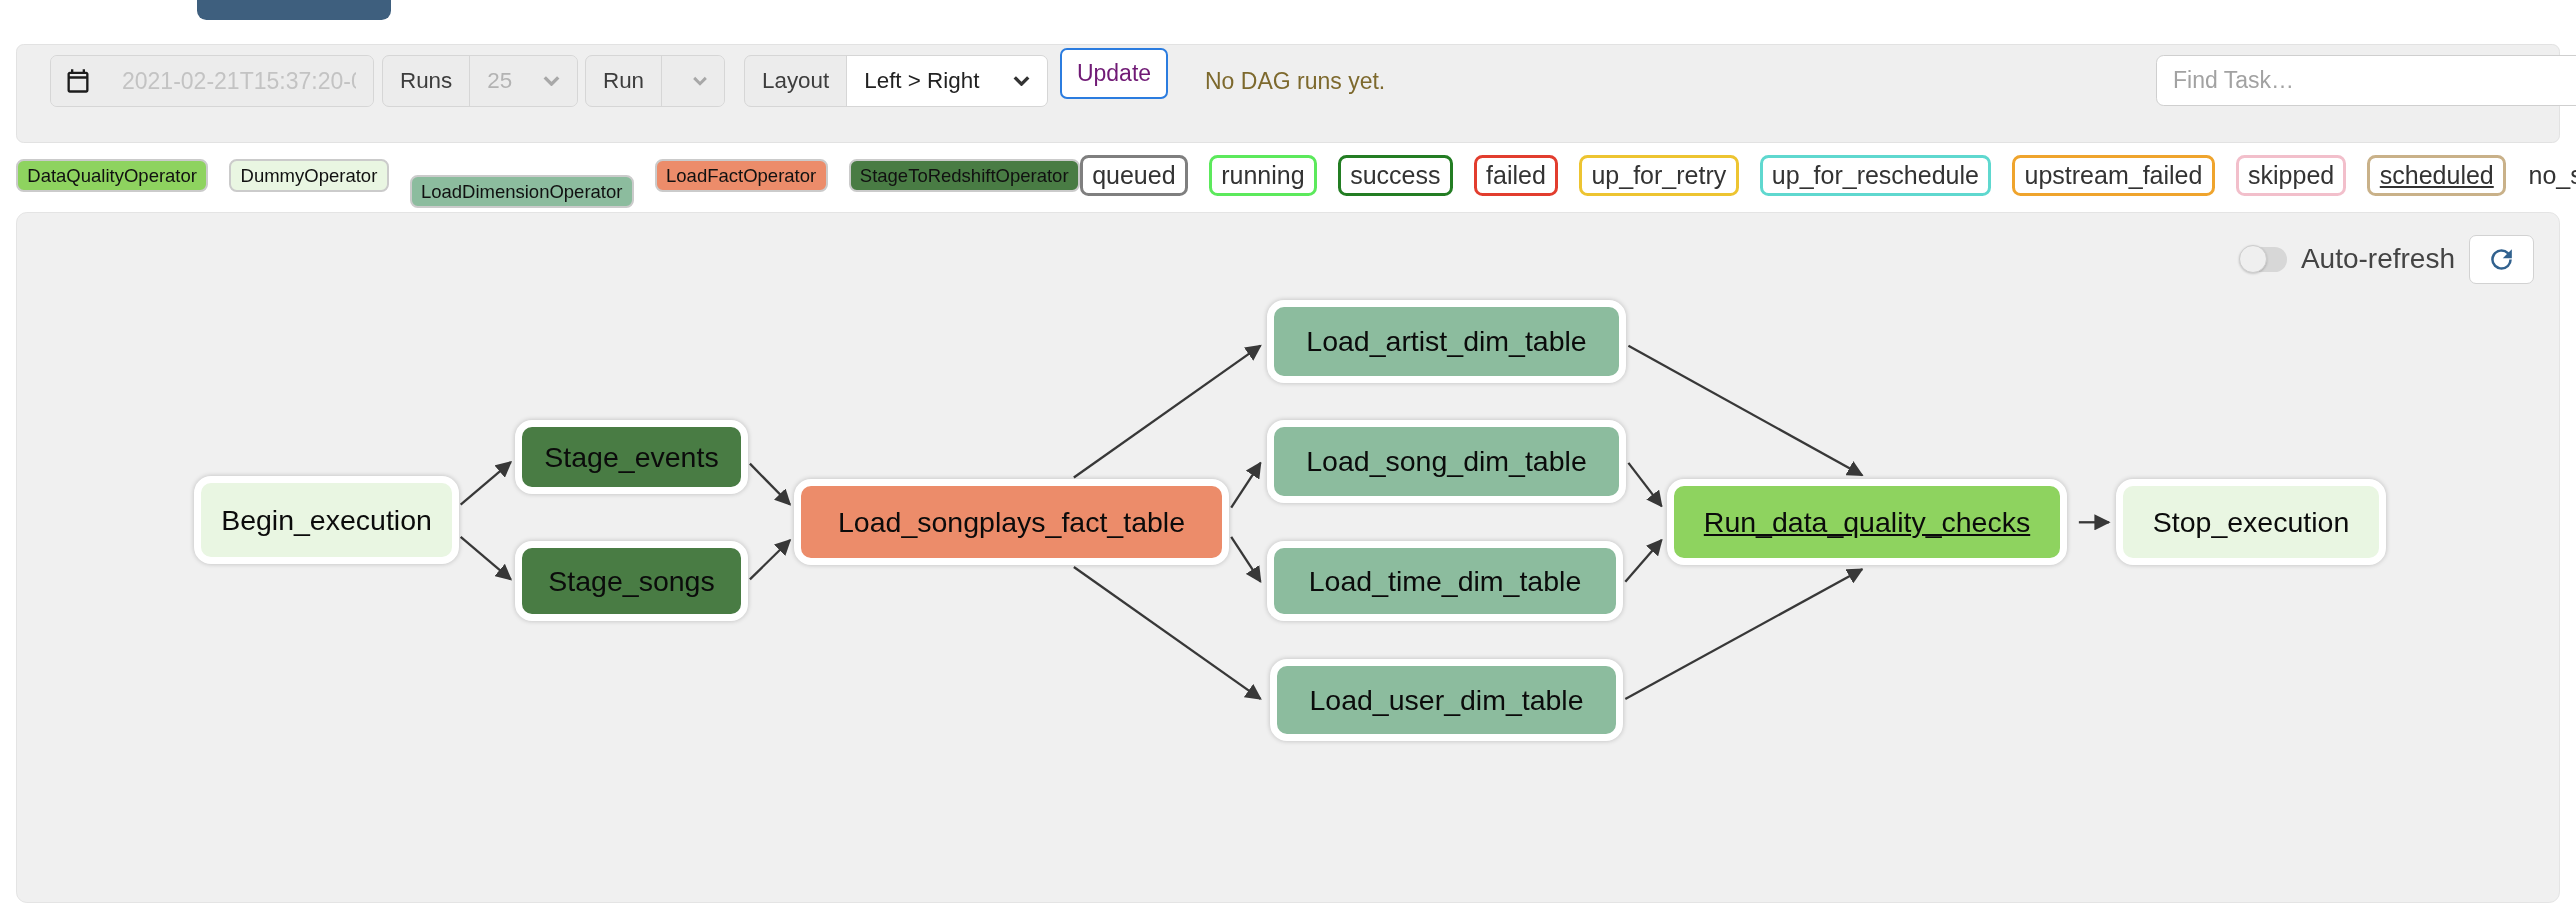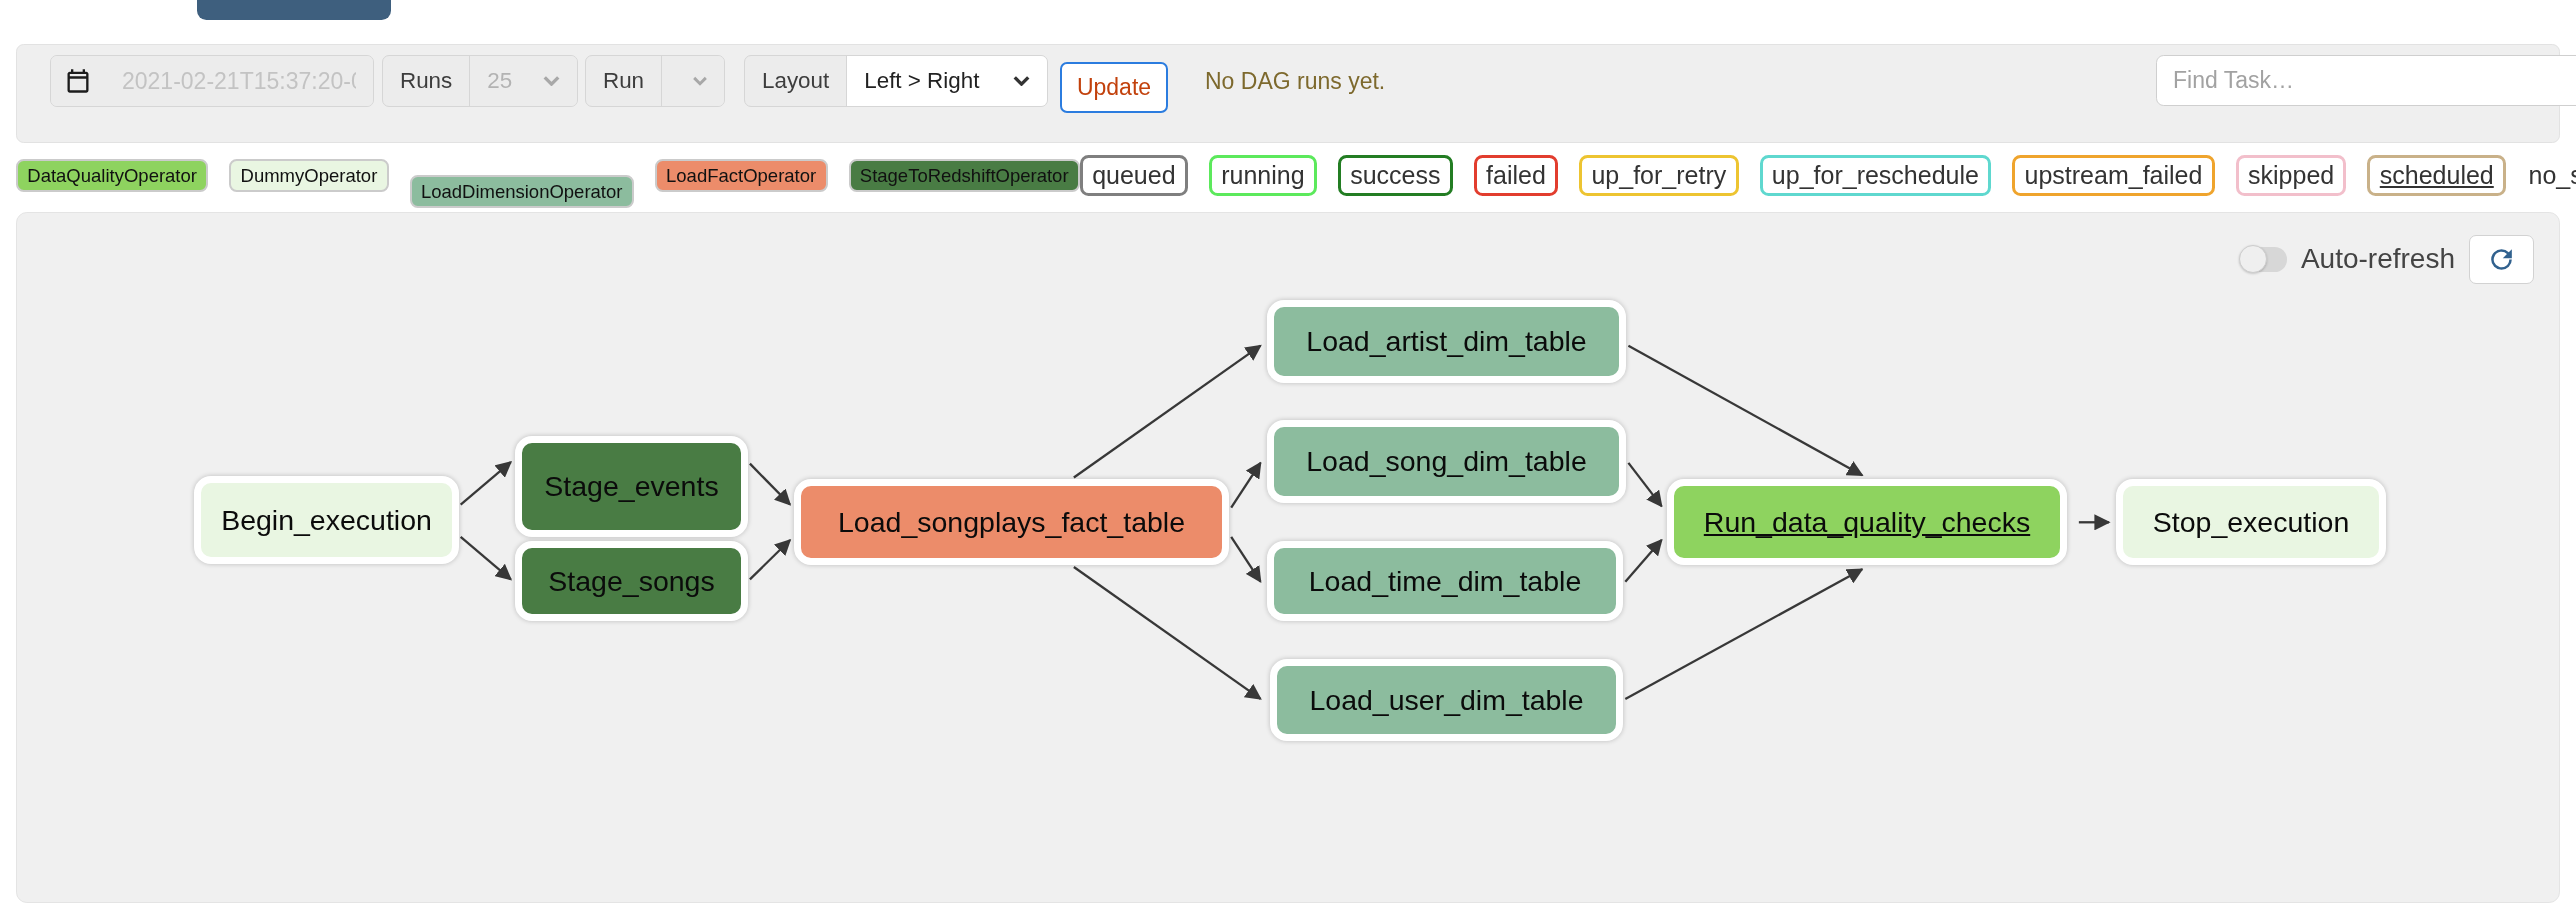--- a/index.html
+++ b/index.html
@@ -23,22 +23,22 @@
                 padding:0 17px; font-family:"Liberation Sans", sans-serif; outline:none; }
   .sel { display:flex; align-items:center; justify-content:space-between; gap:14px;
          font-size:22.4px; cursor:pointer; }
   .sel.gray { background:#ececec; color:#b3b3b3; }
   .sel.white { background:#ffffff; color:#222; }
   .chev { width:17px; height:10.8px; }
   .chev polyline { fill:none; stroke-width:2.5px; }
   .chev.light polyline { stroke:#a8a8a8; }
   .chev.dark polyline { stroke:#333; }
 
-  .update-btn { position:absolute; left:1043px; top:17px; width:108px; height:51px;
-                background:#fff; border:2.3px solid #2b7cdf; border-radius:7px; color:#c2410c;
+  .update-btn { position:absolute; left:1043px; top:3px; width:108px; height:51px;
+                background:#fff; border:2.3px solid #2b7cdf; border-radius:7px; color:#701a75;
                 font-size:23px; font-family:"Liberation Sans", sans-serif; cursor:pointer; }
   .status-msg { position:absolute; left:1188px; top:23px; font-size:23px; color:#7d692d; }
   .find-task { position:absolute; left:2139px; top:10px; width:430px; height:51px;
                border:1.5px solid #cfcfcf; border-radius:7.7px; background:#fff; font-size:23px;
                padding:0 16px; color:#333; font-family:"Liberation Sans", sans-serif; outline:none; }
   .find-task::placeholder { color:#a2a2a2; }
 
   
   .legend-row { position:absolute; left:16px; top:154px; width:2544px; height:43px;
                 display:flex; justify-content:space-between; align-items:center; }
@@ -168,21 +168,21 @@
           <path d="M 1370 459 L 1612 630" stroke="#383838" stroke-width="3" fill="none" marker-end="url(#arrow)"></path>
           <path d="M 2089 172 L 2392 340" stroke="#383838" stroke-width="3" fill="none" marker-end="url(#arrow)"></path>
           <path d="M 2089 324 L 2132 380" stroke="#383838" stroke-width="3" fill="none" marker-end="url(#arrow)"></path>
           <path d="M 2085 478 L 2132 424" stroke="#383838" stroke-width="3" fill="none" marker-end="url(#arrow)"></path>
           <path d="M 2085 630 L 2392 462" stroke="#383838" stroke-width="3" fill="none" marker-end="url(#arrow)"></path>
           <path d="M 2673 401 L 2712 401" stroke="#383838" stroke-width="3" fill="none" marker-end="url(#arrow)"></path>
         </g>
     </svg>
     <div id="nodes">
         <div class="node" style="left: 177px; top: 263px; width: 265px; height: 88px; background: rgb(233, 246, 226);">Begin_execution</div>
-        <div class="node" style="left: 498px; top: 207px; width: 233px; height: 101px; background: rgb(73, 124, 68); margin-top: 16px;">Stage_events</div>
+        <div class="node" style="left: 498px; top: 207px; width: 233px; height: 74px; background: rgb(73, 124, 68);">Stage_events</div>
         <div class="node" style="left: 498px; top: 328px; width: 233px; height: 80px; background: rgb(73, 124, 68);">Stage_songs</div>
         <div class="node" style="left: 777px; top: 266px; width: 435px; height: 86px; background: rgb(236, 140, 106);">Load_songplays_fact_table</div>
         <div class="node" style="left: 1250px; top: 87px; width: 359px; height: 83px; background: rgb(140, 188, 158);">Load_artist_dim_table</div>
         <div class="node" style="left: 1250px; top: 207px; width: 359px; height: 83px; background: rgb(140, 188, 158);">Load_song_dim_table</div>
         <div class="node" style="left: 1250px; top: 328px; width: 356px; height: 80px; background: rgb(140, 188, 158);">Load_time_dim_table</div>
         <div class="node" style="left: 1253px; top: 446px; width: 353px; height: 82px; background: rgb(140, 188, 158);">Load_user_dim_table</div>
         <div class="node" style="left: 1650px; top: 266px; width: 400px; height: 86px; background: rgb(142, 211, 95); text-decoration: underline;">Run_data_quality_checks</div>
         <div class="node" style="left: 2099px; top: 266px; width: 270px; height: 86px; background: rgb(233, 246, 226);">Stop_execution</div>
       </div>
   </div>

